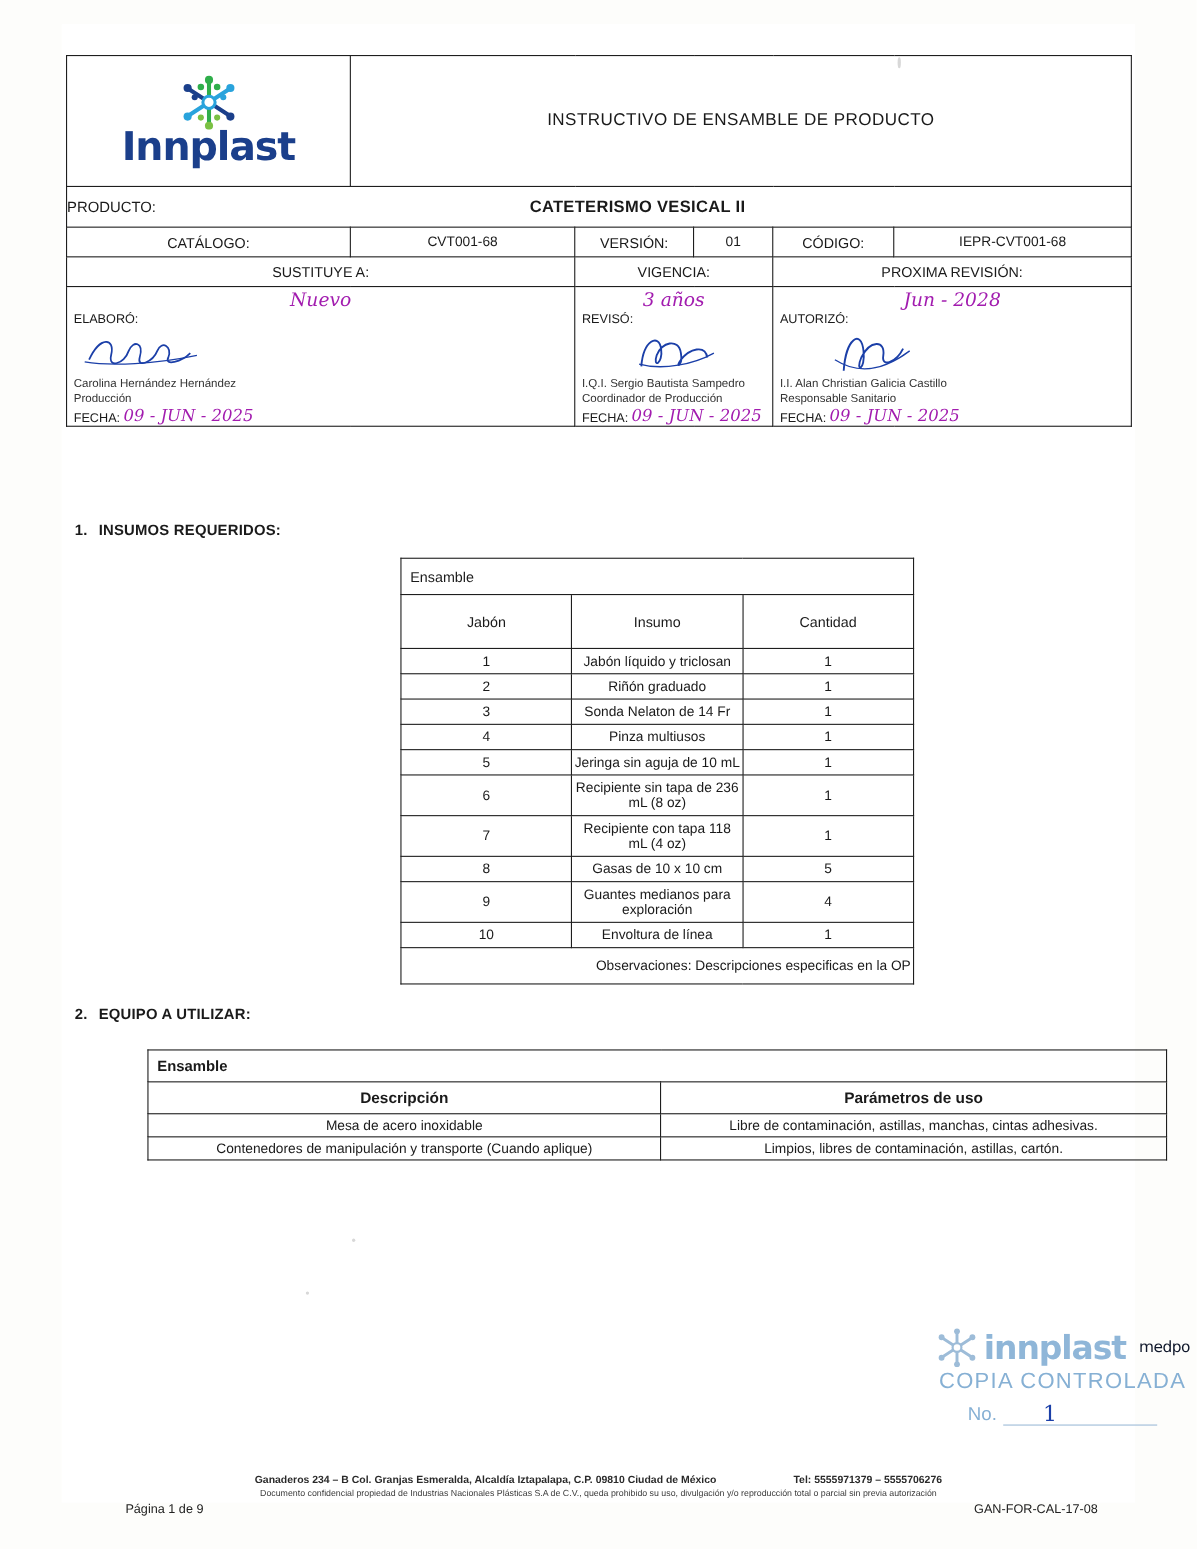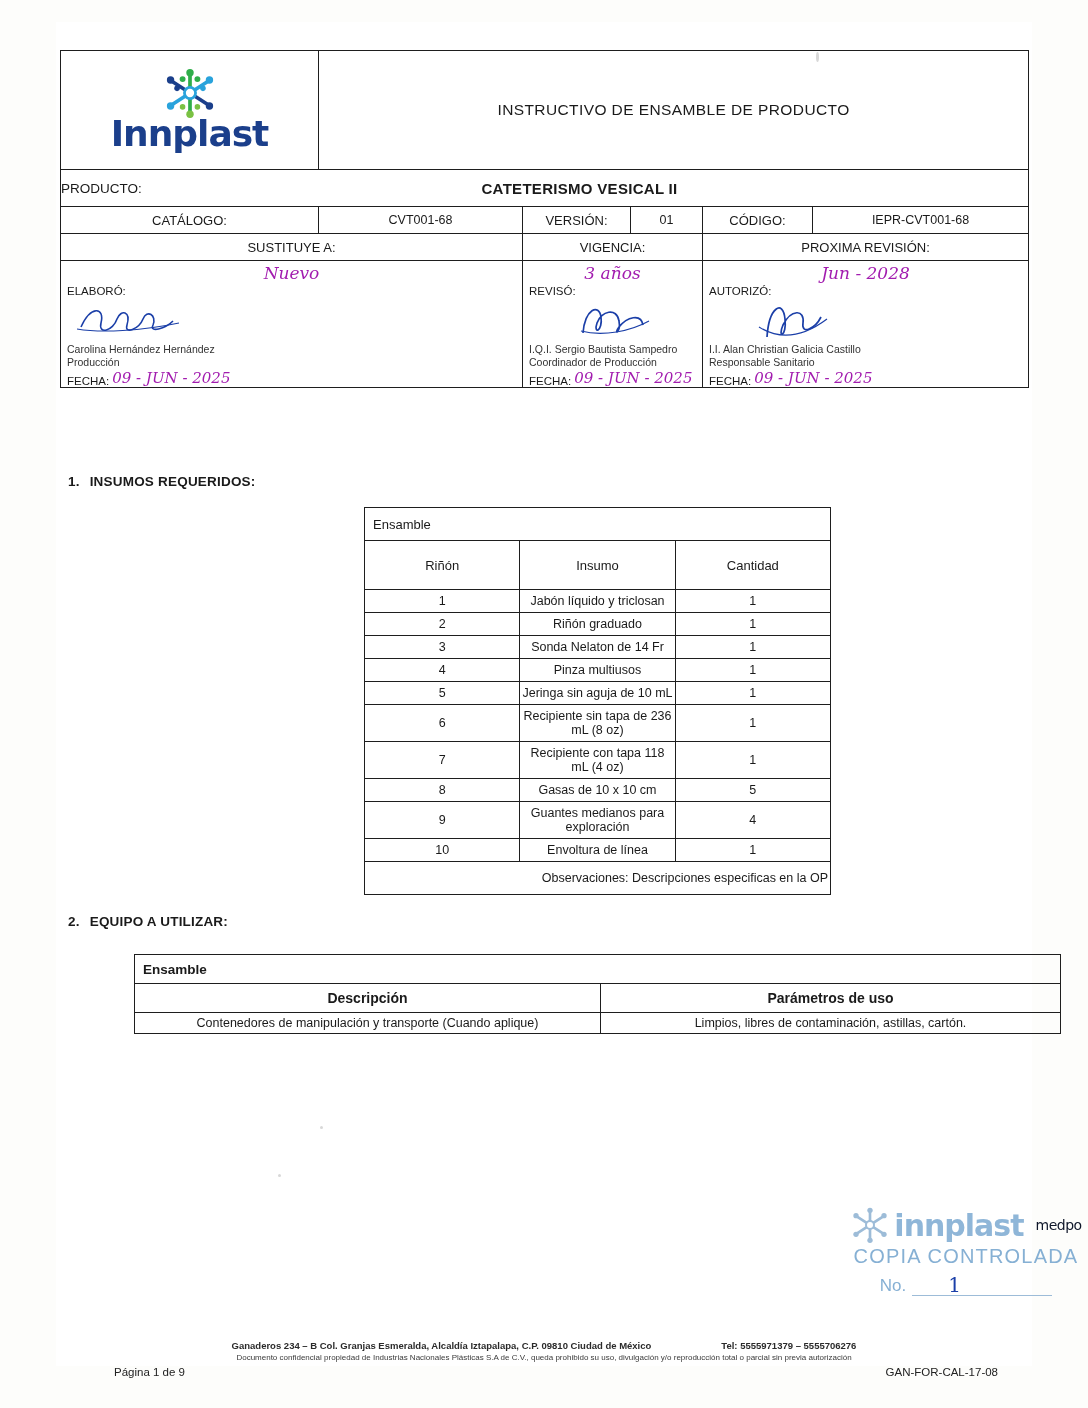--- a/index.html
+++ b/index.html
@@ -447,21 +447,21 @@
     <div class="sec" style="left:12px; top:452px;">
       <span class="num">1.</span><span>INSUMOS REQUERIDOS:</span>
     </div>
 
     <table class="insumos">
       <tbody>
         <tr>
           <td class="cap" colspan="3">Ensamble</td>
         </tr>
         <tr>
-          <td class="hcell item">Riñón</td>
+          <td class="hcell item">Jabón</td>
           <td class="hcell ins">Insumo</td>
           <td class="hcell cant">Cantidad</td>
         </tr>
         <tr>
           <td class="item">1</td>
           <td class="ins">Jabón líquido y triclosan</td>
           <td class="cant">1</td>
         </tr>
         <tr>
           <td class="item">2</td>
@@ -523,20 +523,24 @@
         <col style="width:466px">
         <col style="width:460px">
       </colgroup>
       <tbody>
         <tr>
           <td class="cap" colspan="2">Ensamble</td>
         </tr>
         <tr>
           <td class="hd">Descripción</td>
           <td class="hd">Parámetros de uso</td>
+        </tr>
+        <tr>
+          <td class="cell">Mesa de acero inoxidable</td>
+          <td class="cell">Libre de contaminación, astillas, manchas, cintas adhesivas.</td>
         </tr>
         <tr>
           <td class="cell">Contenedores de manipulación y transporte (Cuando aplique)</td>
           <td class="cell">Limpios, libres de contaminación, astillas, cartón.</td>
         </tr>
       </tbody>
     </table>
 
     <div class="stamp">
       <div class="stamp-logo-row">

